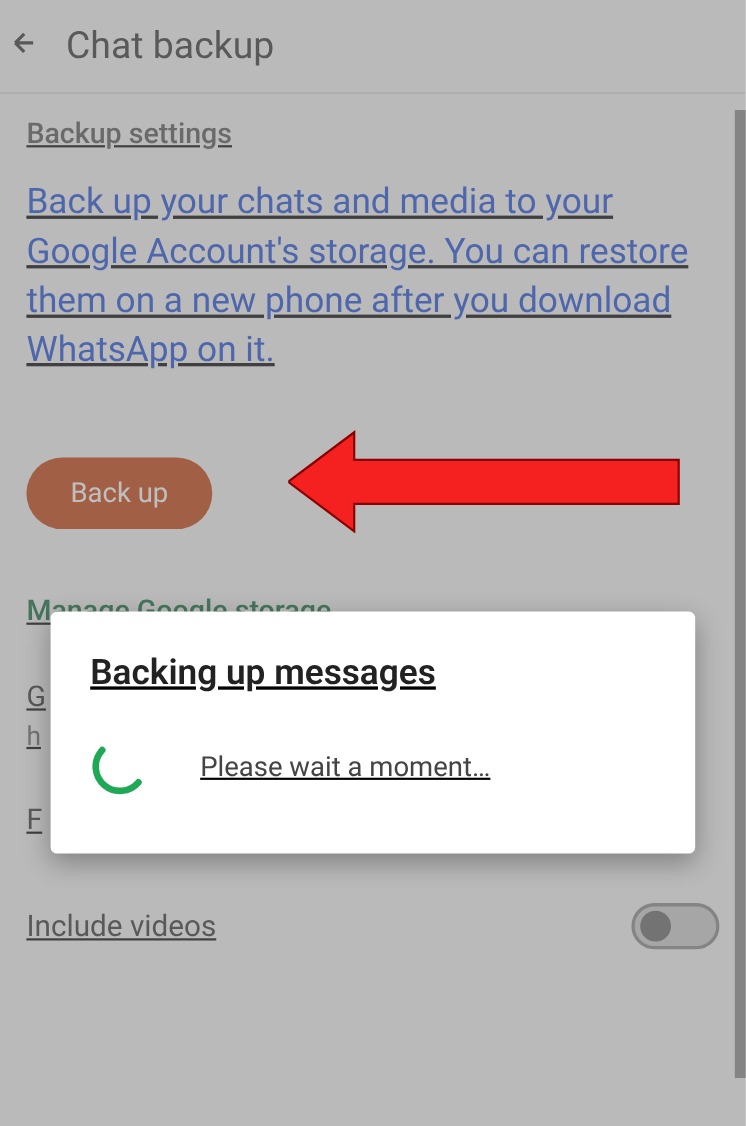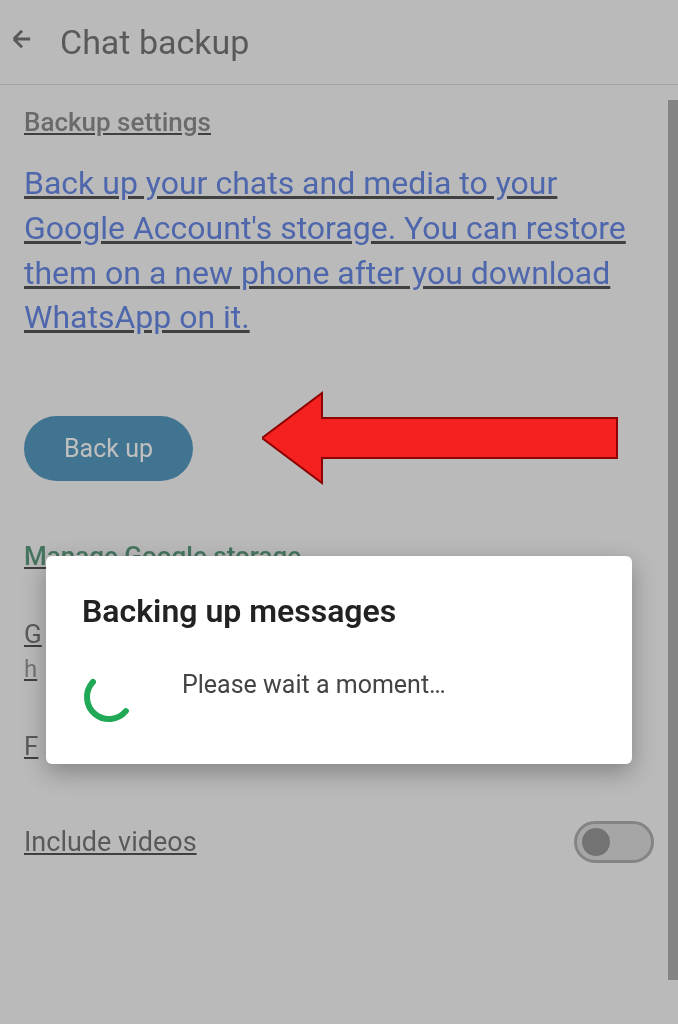--- a/index.html
+++ b/index.html
@@ -60,21 +60,21 @@
       color: #1d4ed8;
       line-height: 1.4;
       margin-bottom: 32px;
     }
     .backup-info {
       font-size: 25px;
       color: #444;
       line-height: 1.6;
     }
     .backup-button {
-      background: #0369a1;
+      background: #c2410c;
       color: #fff;
       border: none;
       padding: 18px 40px;
       border-radius: 40px;
       font-size: 25px;
       font-weight: 400;
       margin-top: 44px;
       cursor: pointer;
     }
     .arrow-annotation {
@@ -129,32 +129,34 @@
       top: 4px;
       left: 5px;
     }
     .dialog {
       position: absolute;
       top: 556px;
       left: 46px;
       right: 46px;
       background: #fff;
       border-radius: 6px;
-      padding: 36px 36px 40px;
+      padding: 36px 36px 52px;
       box-shadow: 0 8px 24px rgba(0,0,0,0.3);
       z-index: 30;
+      text-decoration: underline;
     }
     .dialog-title {
       font-size: 32px;
       font-weight: 600;
       color: #222;
       margin-bottom: 40px;
     }
     .dialog-body {
       display: flex;
+      align-items: center;
       gap: 46px;
     }
     .spinner {
       width: 54px;
       height: 54px;
       flex-shrink: 0;
     }
     .dialog-message {
       font-size: 25px;
       color: #444;

